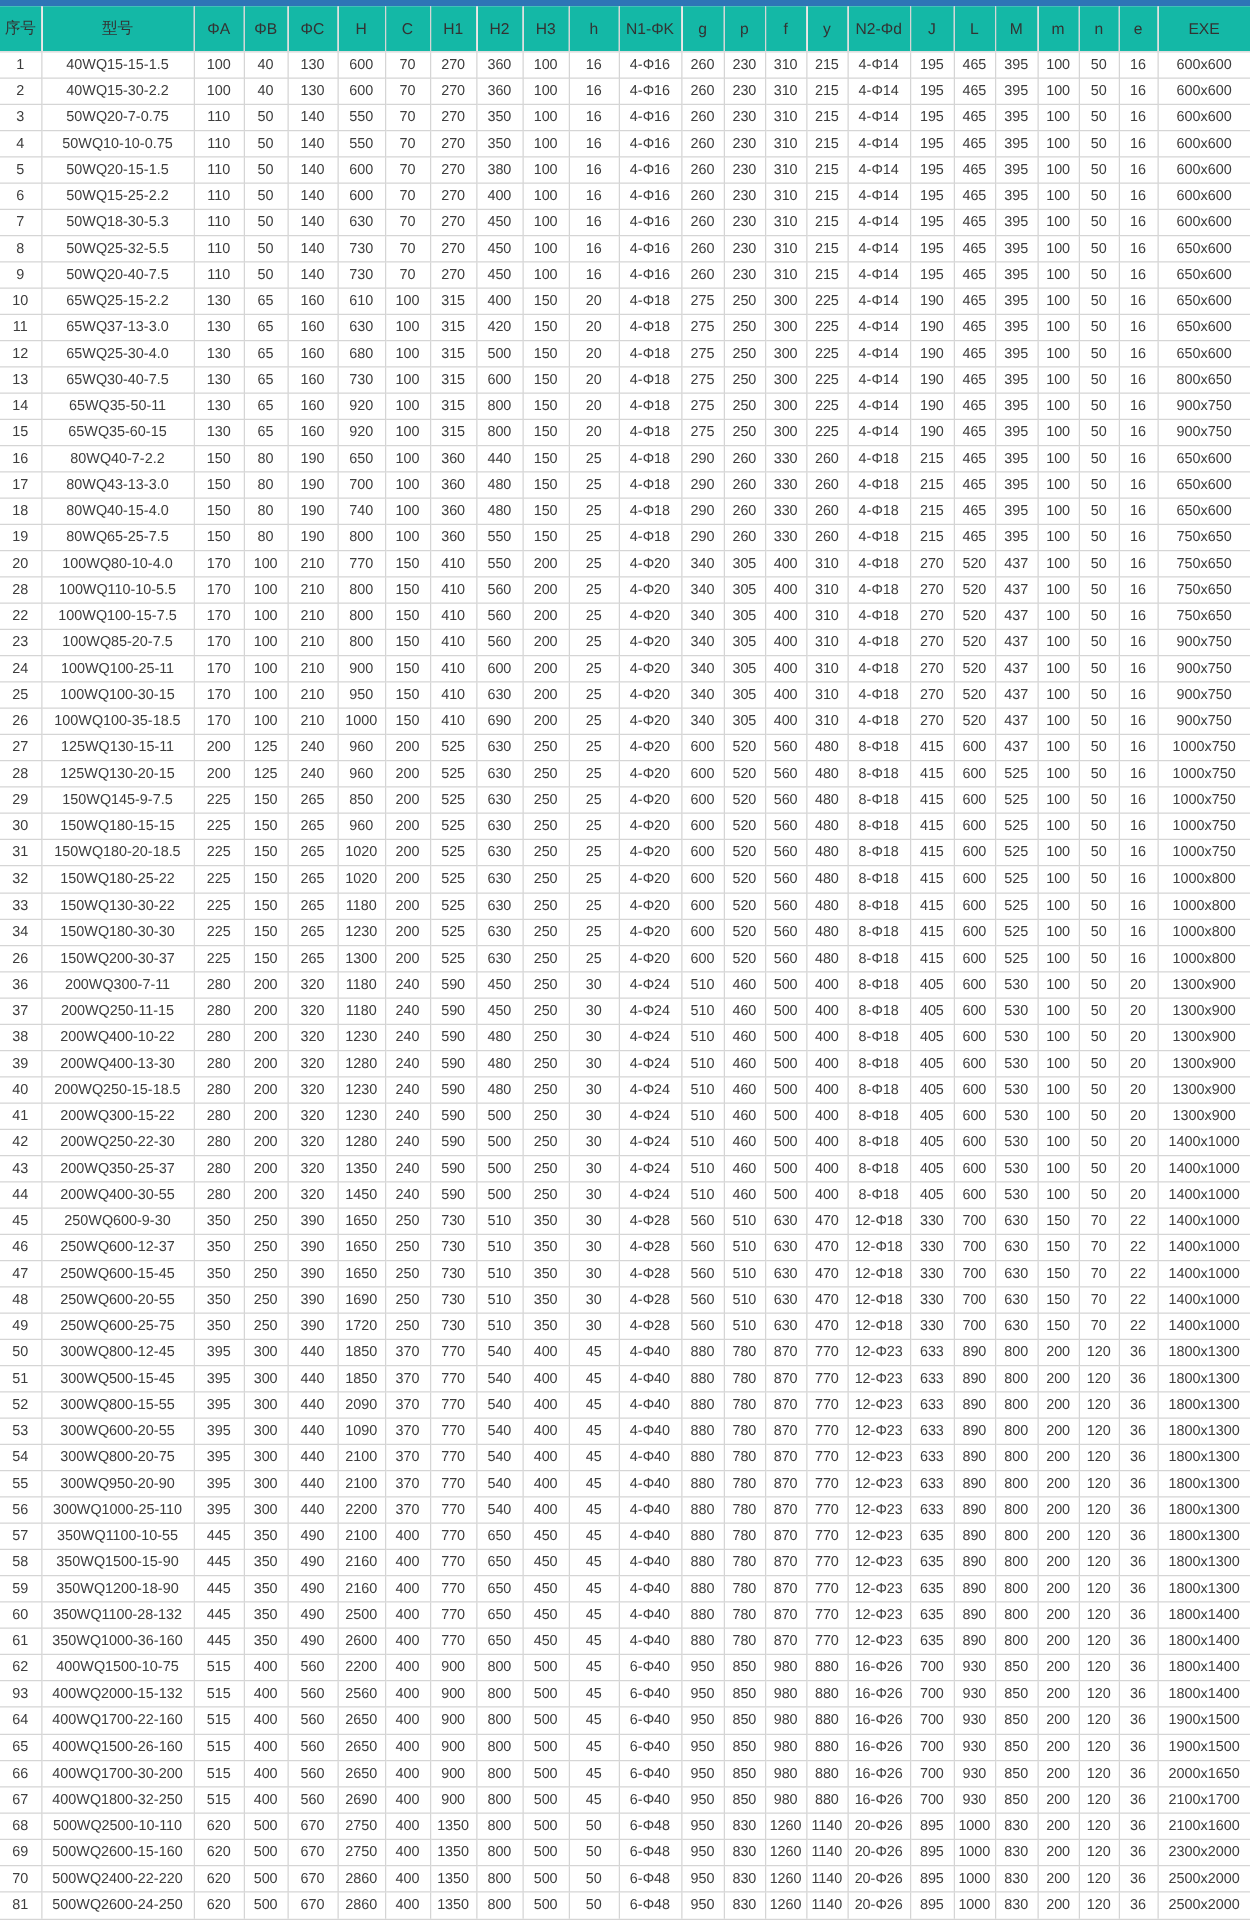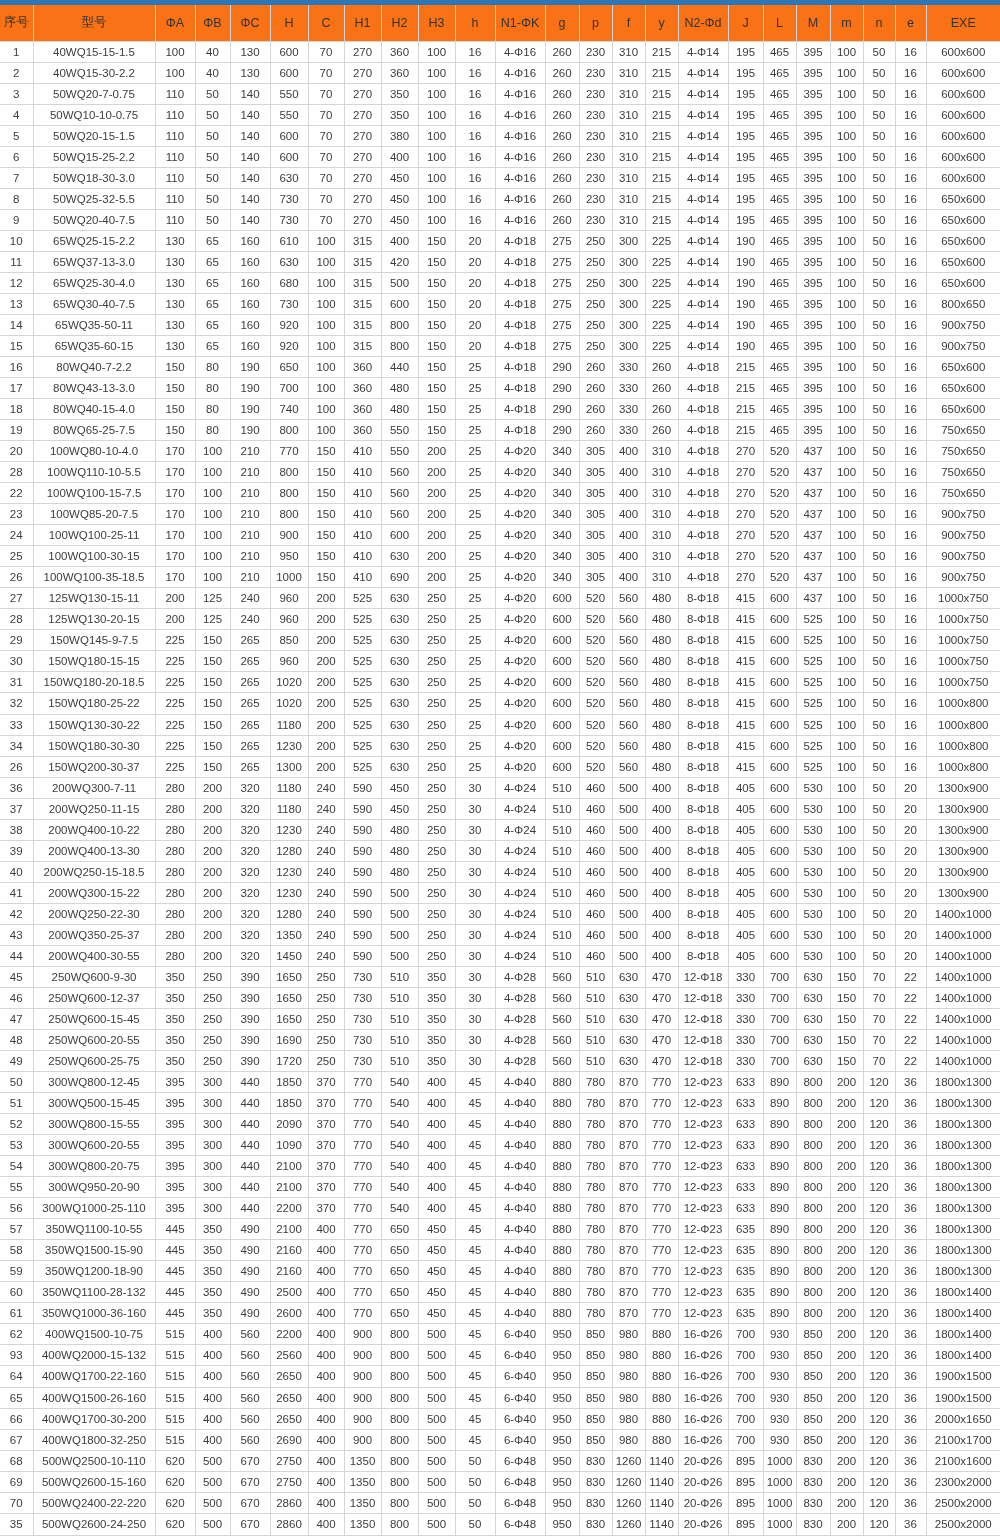--- a/index.html
+++ b/index.html
@@ -36,21 +36,21 @@
     vertical-align: middle;
     white-space: nowrap;
     overflow: hidden;
     color: #3d3d3d;
   }
   table.spec thead tr { height: 36px; }
   table.spec thead th {
     font-size: 12.5px;
     font-weight: normal;
     color: #333333;
-    background: #f97316;
+    background: #14b8a6;
   }
   table.spec tbody tr { height: 21px; }
   table.spec tbody td { font-size: 11.5px; }
 </style>
 </head>
 <body>
 
 <div class="top-bar"></div>
 
 <div class="table-wrap">
@@ -261,21 +261,21 @@
           <td>195</td>
           <td>465</td>
           <td>395</td>
           <td>100</td>
           <td>50</td>
           <td>16</td>
           <td>600x600</td>
         </tr>
         <tr>
           <td>7</td>
-          <td>50WQ18-30-3.0</td>
+          <td>50WQ18-30-5.3</td>
           <td>110</td>
           <td>50</td>
           <td>140</td>
           <td>630</td>
           <td>70</td>
           <td>270</td>
           <td>450</td>
           <td>100</td>
           <td>16</td>
           <td>4-Φ16</td>
@@ -1924,21 +1924,21 @@
           <td>20-Φ26</td>
           <td>895</td>
           <td>1000</td>
           <td>830</td>
           <td>200</td>
           <td>120</td>
           <td>36</td>
           <td>2500x2000</td>
         </tr>
         <tr>
-          <td>35</td>
+          <td>81</td>
           <td>500WQ2600-24-250</td>
           <td>620</td>
           <td>500</td>
           <td>670</td>
           <td>2860</td>
           <td>400</td>
           <td>1350</td>
           <td>800</td>
           <td>500</td>
           <td>50</td>

